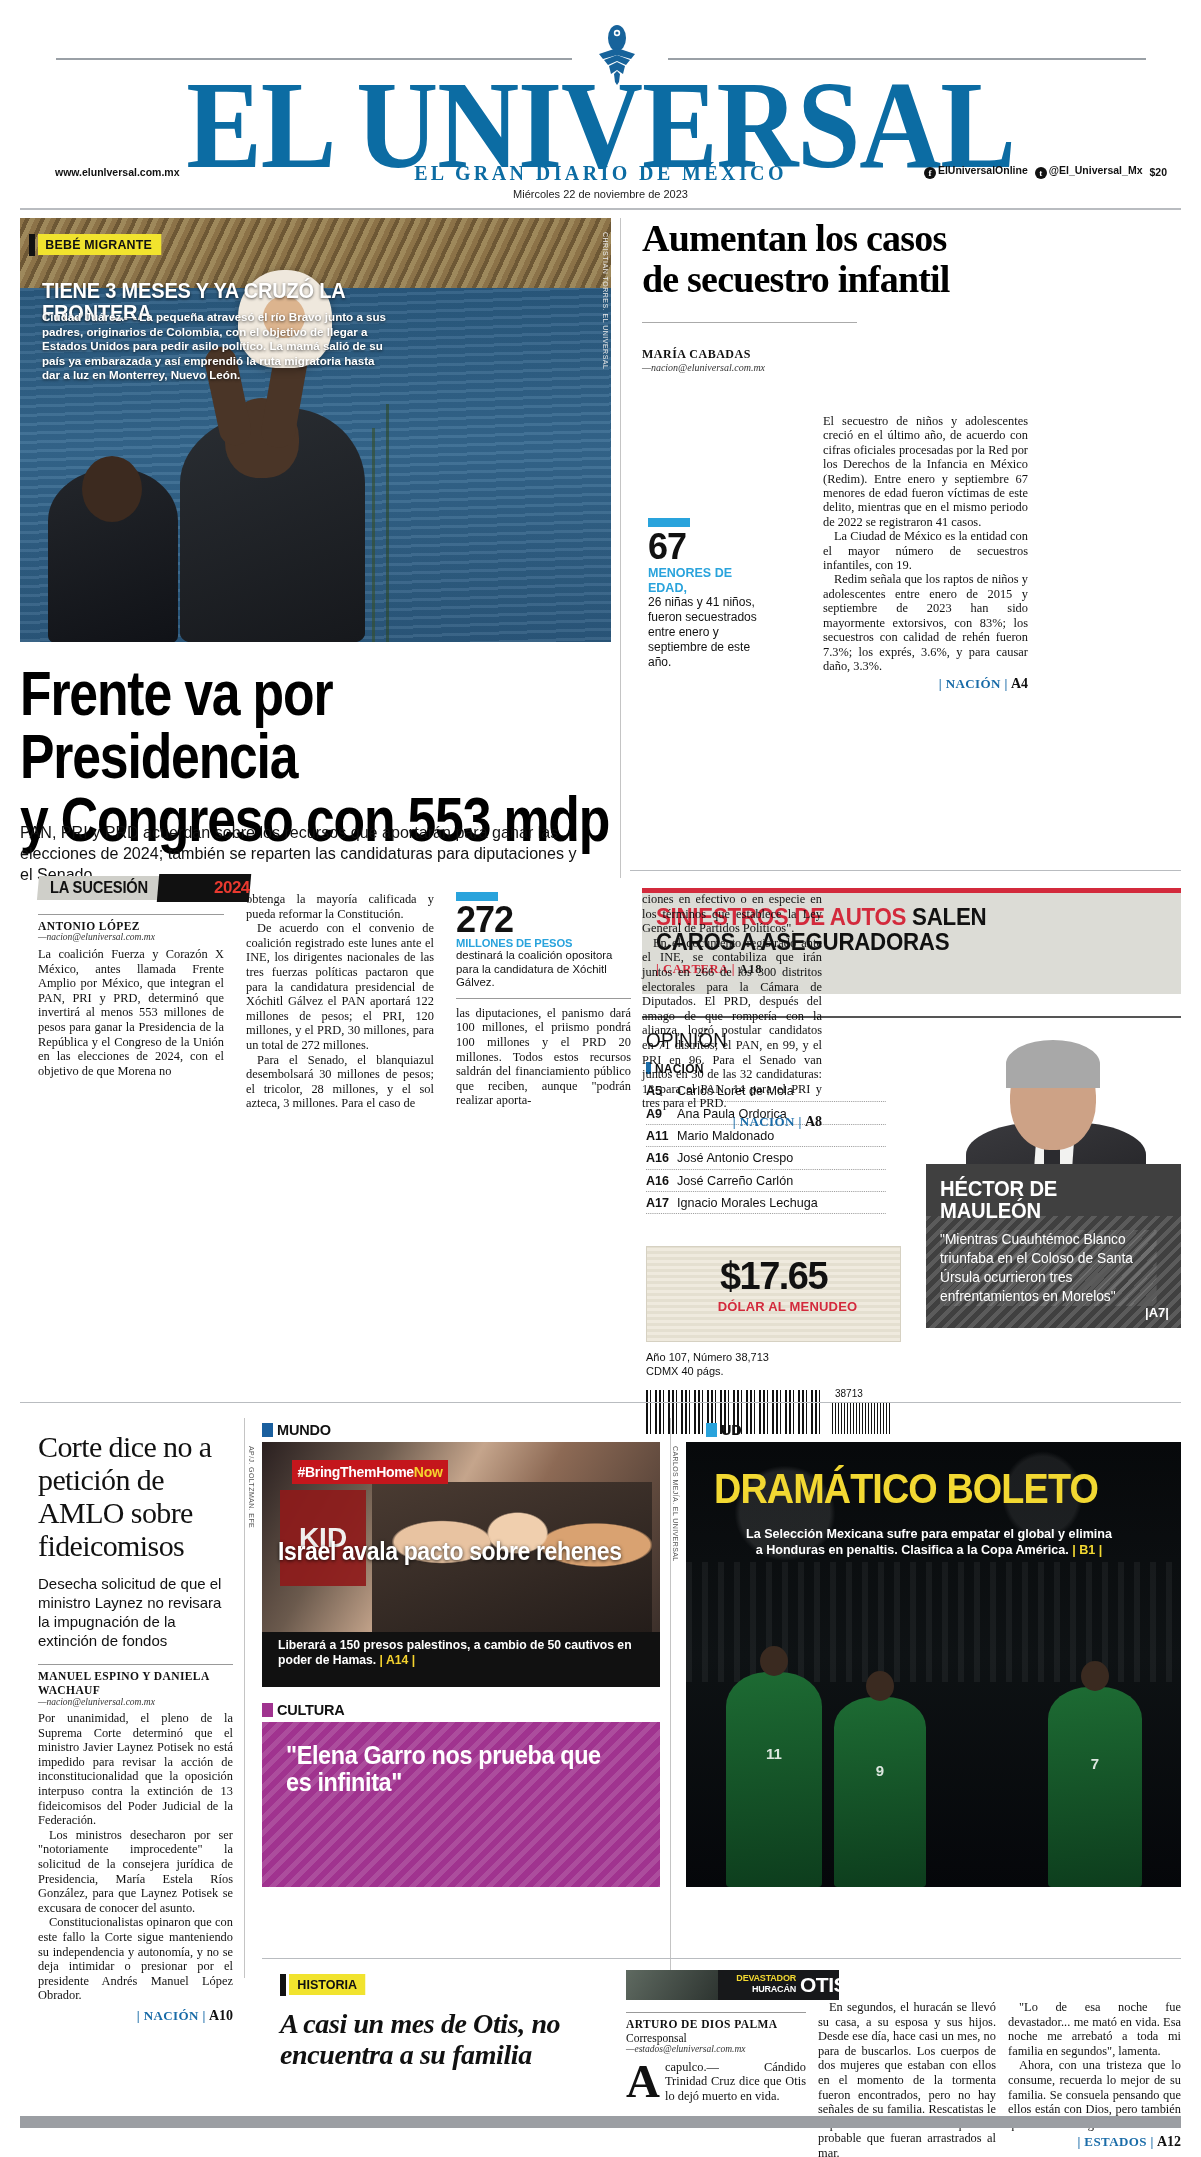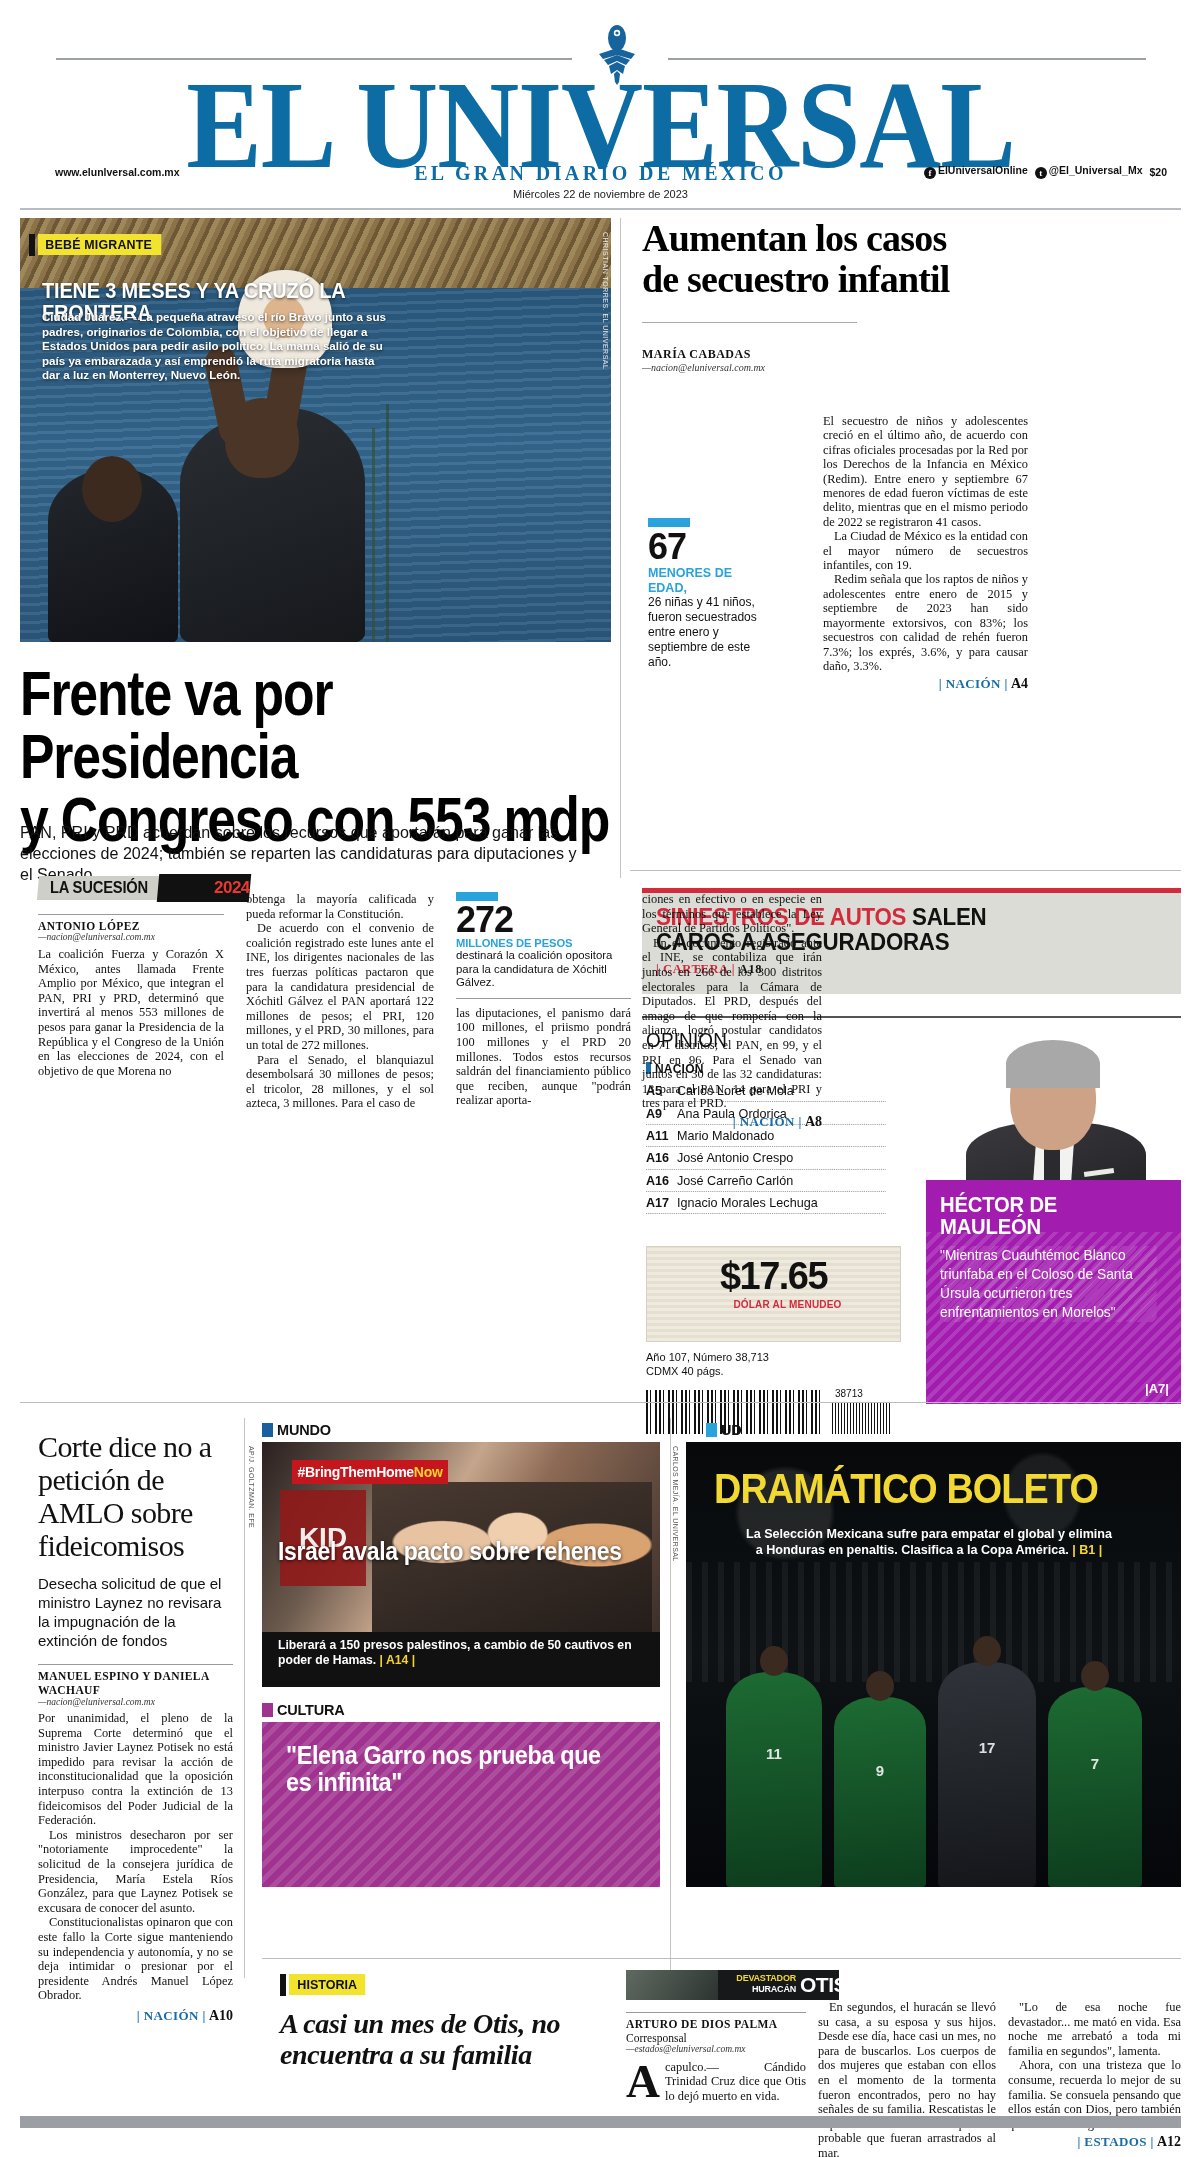--- a/index.html
+++ b/index.html
@@ -140,35 +140,35 @@
   .op-box { position:absolute; left:622px; top:994px; width:539px; height:372px; }
   .op-rule { position:absolute; left:0; top:0; width:539px; height:2px; background:#555; }
   .op-title { position:absolute; left:4px; top:12px; font-size:21px; font-weight:normal; letter-spacing:.2px; transform:scaleX(.9); transform-origin:left top;}
   .op-nacion { position:absolute; left:4px; top:46px; font-weight:bold; font-size:12px; letter-spacing:.2px; }
   .op-nacion .sq { display:inline-block; width:5px; height:12px; background:#1a6ca8; vertical-align:-1px; margin-right:4px; }
   .op-list { position:absolute; left:4px; top:64px; width:255px; }
   .op-item { display:flex; gap:7px; font-size:13.4px; padding:3.2px 0; border-bottom:1px dotted #9a9a9a; transform:scaleX(.94); transform-origin:left center;}
   .op-item .pg { font-weight:bold; width:26px; }
   .dollar-box { position:absolute; left:4px; top:230px; width:255px; height:96px; background:repeating-linear-gradient(0deg,#efeade 0 3px,#e4dfd0 3px 6px); border:1px solid #d6d1c2; }
   .dollar-num { text-align:center; font-weight:bold; font-size:38px; line-height:58px; letter-spacing:-1.5px; }
-  .dollar-lbl { text-align:center; font-weight:bold; font-size:10px; color:#d32a3c; letter-spacing:.2px; margin-top:-6px;padding-left:28px; }
+  .dollar-lbl { text-align:center; font-weight:bold; font-size:13px; color:#d32a3c; letter-spacing:.2px; margin-top:-6px;padding-left:28px; }
   .edinfo { position:absolute; left:4px; top:334px; font-size:11px; line-height:14px; color:#111; }
   .barcode { position:absolute; left:4px; top:374px; width:175px; height:44px;
     background:repeating-linear-gradient(90deg,#111 0 2px,#fff 2px 4px,#111 4px 5px,#fff 5px 9px,#111 9px 11px,#fff 11px 13px); }
   .barcode2 { position:absolute; left:190px; top:386px; width:60px; height:32px;
     background:repeating-linear-gradient(90deg,#111 0 1px,#fff 1px 3px,#111 3px 4px,#fff 4px 6px); }
   .barnum { position:absolute; left:193px; top:372px; font-size:10px; }
   .op-photo { position:absolute; left:284px; top:14px; width:255px; height:232px; overflow:hidden; background:#fff; }
   .op-ph-body { position:absolute; left:40px; top:92px; width:180px; height:150px; background:linear-gradient(160deg,#3a3a3e,#18181b); border-radius:42% 42% 0 0 / 22% 22% 0 0;}
   .op-ph-shirt { position:absolute; left:108px; top:96px; width:38px; height:88px; background:#f2f2f0; transform:skewX(-4deg); }
   .op-ph-tie { position:absolute; left:118px; top:100px; width:16px; height:64px; background:#2b2b2f; }
   .op-ph-head { position:absolute; left:84px; top:16px; width:86px; height:104px; border-radius:48% 48% 46% 46%; background:#cda286; }
   .op-ph-hair { position:absolute; left:80px; top:10px; width:94px; height:48px; border-radius:50% 50% 0 0; background:#a8a8a8; }
   .op-ph-pkt { position:absolute; left:158px; top:140px; width:30px; height:5px; background:#e9e9e6; transform:rotate(-8deg); }
-  .op-card { position:absolute; left:284px; top:164px; width:255px; height:224px; background:#a21caf; color:#fff; }
+  .op-card { position:absolute; left:284px; top:148px; width:255px; height:164px; background:#404040; color:#fff; }
   .op-card-name { position:absolute; left:14px; top:14px; font-weight:bold; font-size:22px; line-height:22px; letter-spacing:-.2px; transform:scaleX(.92); transform-origin:left top;}
   .op-card-q { position:absolute; left:14px; top:66px; width:228px; font-size:14.5px; line-height:19px;
     background:repeating-linear-gradient(135deg, rgba(255,255,255,.12) 0 4px, rgba(255,255,255,0) 4px 8px);
     transform:scaleX(.95); transform-origin:left top; }
   .op-card-pg { position:absolute; right:12px; bottom:8px; font-weight:bold; font-size:13px; }
   .op-card-tex { position:absolute; left:0; top:52px; width:255px; height:172px;
     background:repeating-linear-gradient(135deg, rgba(255,255,255,.14) 0 4px, rgba(255,255,255,0) 4px 9px); pointer-events:none;}
 
   
   .lead { position:absolute; left:0; top:640px; width:591px; }
@@ -540,24 +540,20 @@
     <div class="sp-bg"></div>
     <div class="sp-crowd"></div>
     <div class="plr" style="left:40px; width:96px; height:215px;">
           <span class="hd"></span>
           <span class="n">11</span>
         </div>
     <div class="plr" style="left:148px; width:92px; height:190px;">
           <span class="hd"></span>
           <span class="n">9</span>
         </div>
-    <div class="plr" style="left:252px; width:98px; height:225px; background:linear-gradient(175deg,#30343a,#14161a);">
-          <span class="hd"></span>
-          <span class="n">17</span>
-        </div>
     <div class="plr" style="left:362px; width:94px; height:200px;">
           <span class="hd"></span>
           <span class="n">7</span>
         </div>
     <div class="sp-h">DRAMÁTICO BOLETO</div>
     <div class="sp-d">
       <span>La Selección Mexicana sufre para empatar el global y elimina</span><br>
       <span>a Honduras en penaltis. Clasifica a la Copa América.</span>
       <span class="y">| B1 |</span>
     </div>

